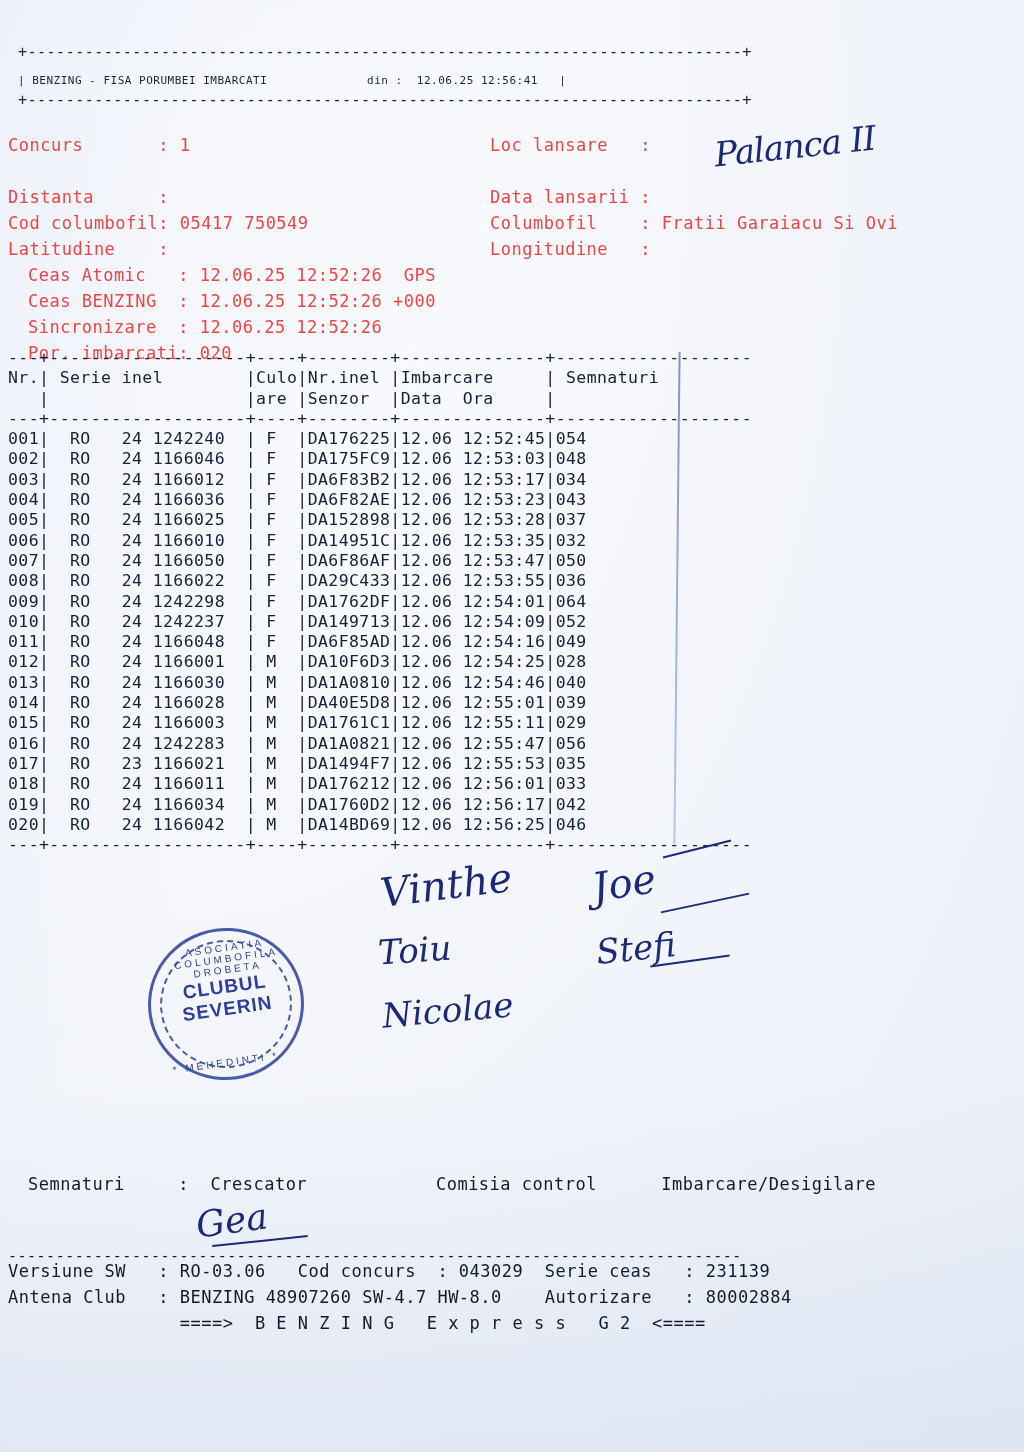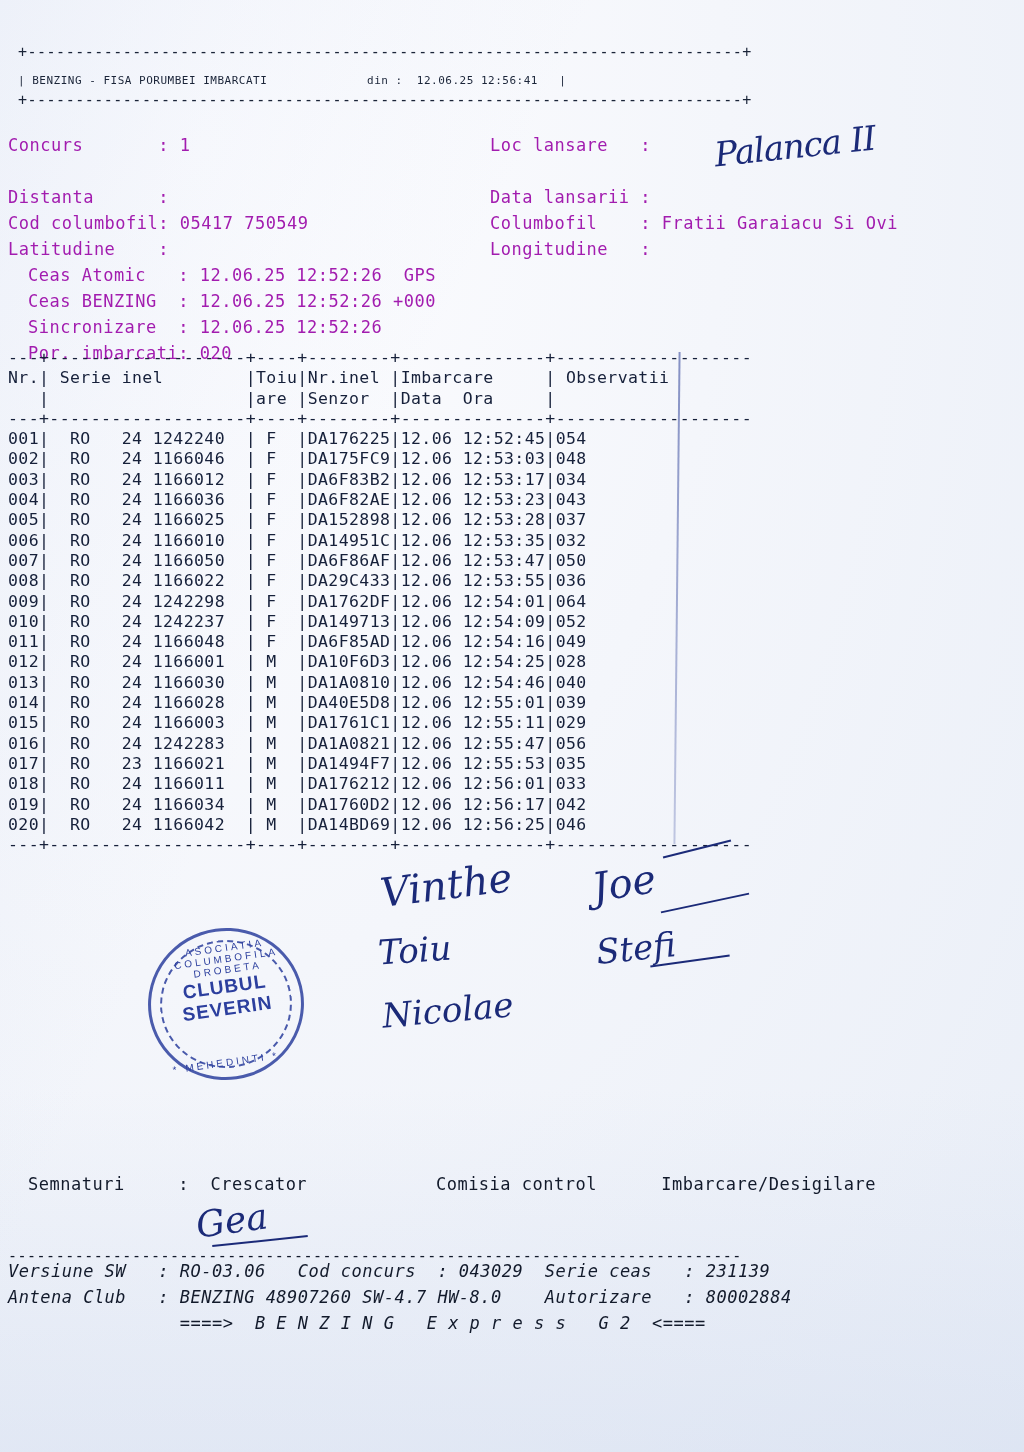--- a/index.html
+++ b/index.html
@@ -51,21 +51,21 @@
     color: #1a2438;
   }
   #top-rule    { left: 18px; top: 44px; }
   #title-row   { left: 18px; top: 70px; font-size: 11px; line-height: 22px; }
   #under-rule  { left: 18px; top: 92px; }
 
   .block {
     position: absolute;
     font-size: 17px;
     line-height: 26px;
-    color: #a21caf;
+    color: #ef4444;
   }
   #concurs-block   { left: 8px;  top: 132px; }
   #launch-block    { left: 490px; top: 132px; }
   #clock-block     { left: 8px;  top: 262px; margin-left: 20px; }
 
   
   #table-wrap {
     position: absolute;
     left: 8px;
     top: 348px;
@@ -78,21 +78,21 @@
   
   #sig-label-row {
     position: absolute;
     left: 8px; top: 1172px;
     font-size: 17px; line-height: 24px; margin-left: 20px;
   }
   #footer-rule { left: 8px; top: 1248px; font-size: 15px; line-height: 16px; position:absolute;}
   #footer-block {
     position: absolute;
     left: 8px; top: 1258px;
-    font-size: 17px; line-height: 26px; font-style: italic;
+    font-size: 17px; line-height: 26px;
   }
 
   
   .ink {
     position: absolute;
     color: #1b2a78;
     font-family: "DejaVu Serif", serif;
     font-style: italic;
     pointer-events: none;
   }
@@ -197,21 +197,21 @@
 
   <div class="ink" id="loc-ink">Palanca II</div>
 
   <pre class="mono block" id="clock-block">Ceas Atomic   : 12.06.25 12:52:26  GPS
 Ceas BENZING  : 12.06.25 12:52:26 +000
 Sincronizare  : 12.06.25 12:52:26
 Por. imbarcati: 020</pre>
 
   <div id="table-wrap">
     <pre class="mono">---+-------------------+----+--------+--------------+-------------------</pre>
-    <pre class="mono">Nr.| Serie inel        |Toiu|Nr.inel |Imbarcare     | Observatii</pre>
+    <pre class="mono">Nr.| Serie inel        |Culo|Nr.inel |Imbarcare     | Semnaturi</pre>
     <pre class="mono">   |                   |are |Senzor  |Data  Ora     |</pre>
     <pre class="mono">---+-------------------+----+--------+--------------+-------------------</pre>
     <pre class="mono" id="table-body">001|  RO   24 1242240  | F  |DA176225|12.06 12:52:45|054
 002|  RO   24 1166046  | F  |DA175FC9|12.06 12:53:03|048
 003|  RO   24 1166012  | F  |DA6F83B2|12.06 12:53:17|034
 004|  RO   24 1166036  | F  |DA6F82AE|12.06 12:53:23|043
 005|  RO   24 1166025  | F  |DA152898|12.06 12:53:28|037
 006|  RO   24 1166010  | F  |DA14951C|12.06 12:53:35|032
 007|  RO   24 1166050  | F  |DA6F86AF|12.06 12:53:47|050
 008|  RO   24 1166022  | F  |DA29C433|12.06 12:53:55|036

